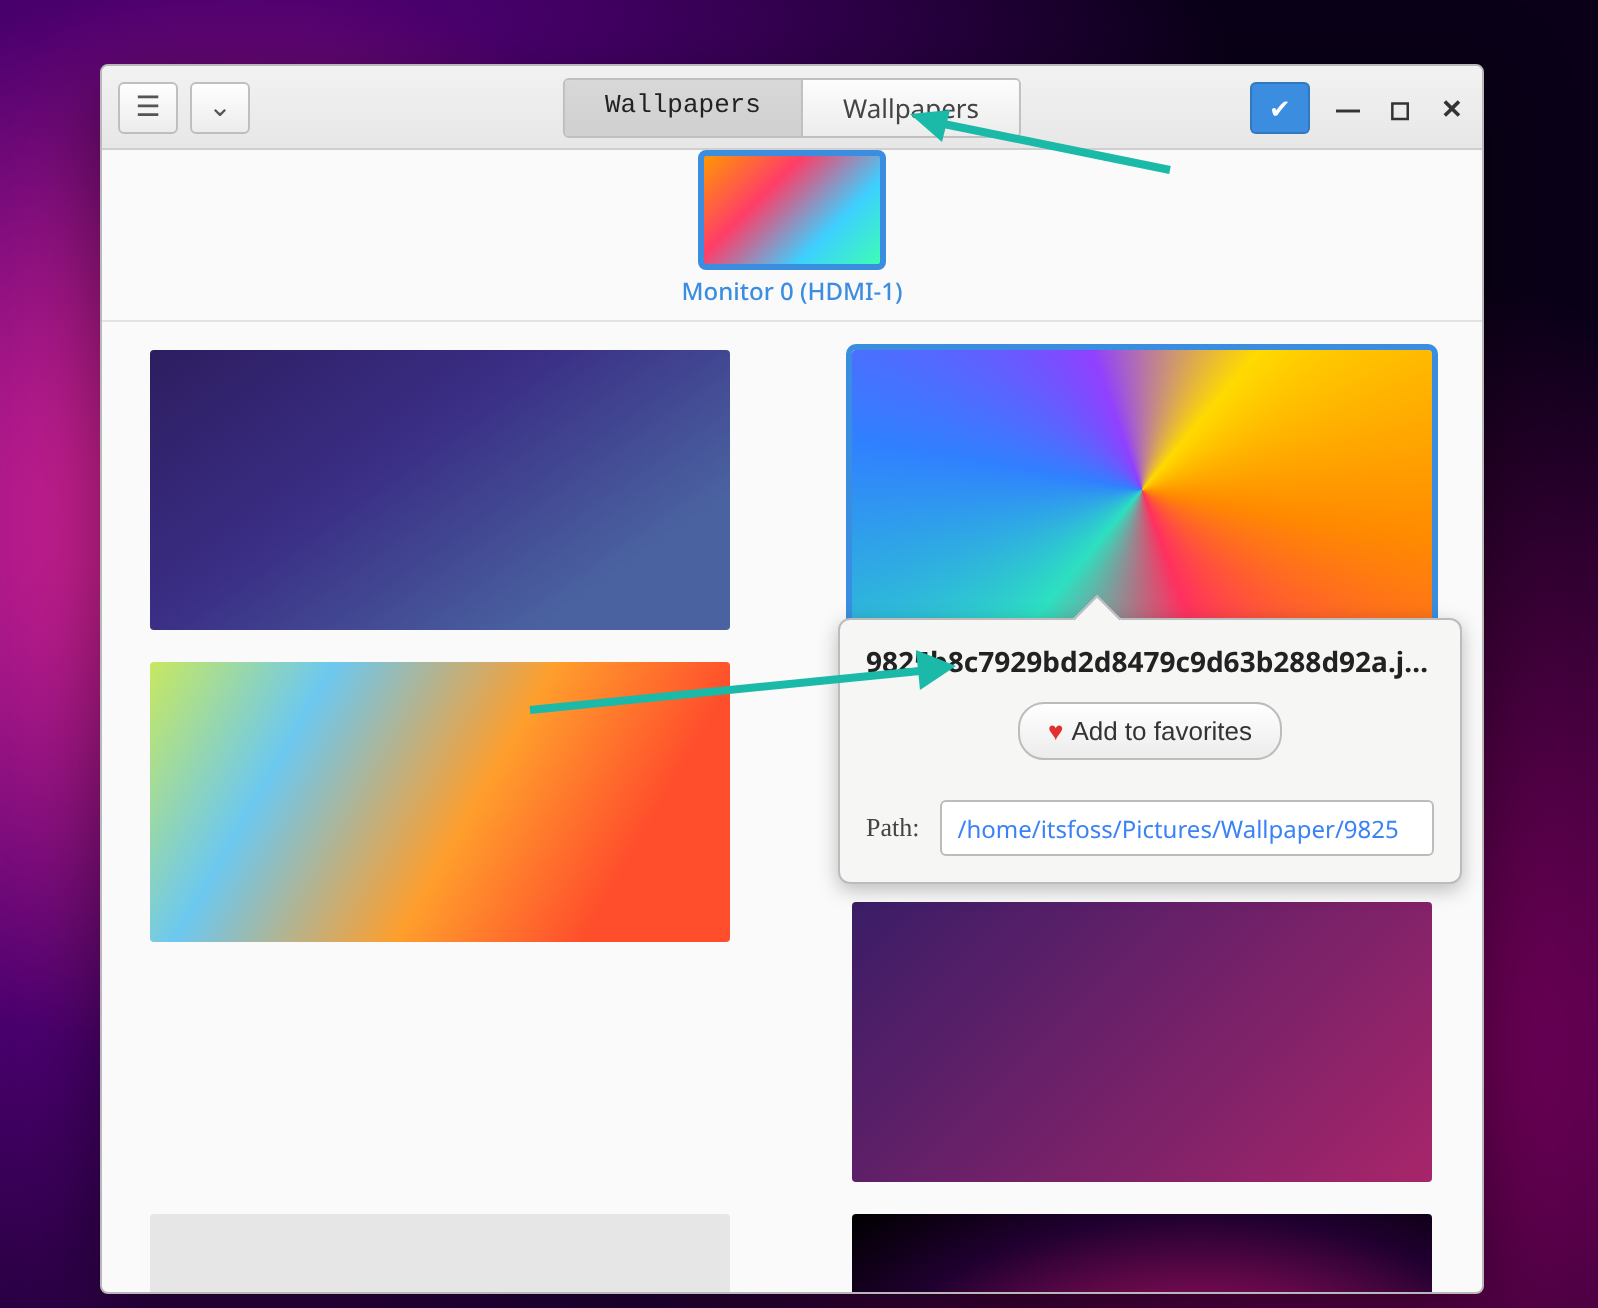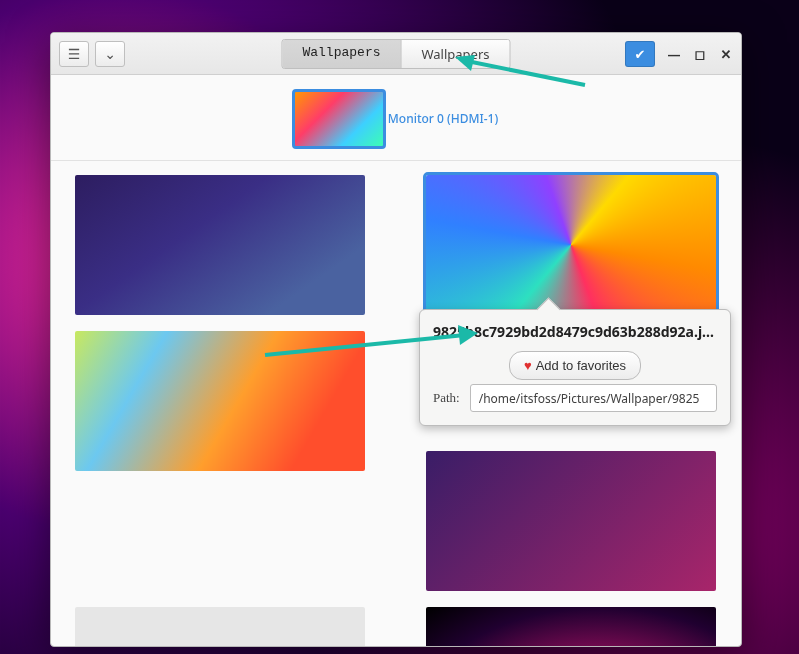--- a/index.html
+++ b/index.html
@@ -15,21 +15,21 @@
 .tabs { position: absolute; left: 50%; transform: translateX(-50%); display: flex; border: 1px solid #bfbfbf; border-radius: 3px; overflow: hidden; }
 .tab { padding: 5px 20px; background: linear-gradient(#fdfdfd,#ececec); cursor: pointer; font-size: 13px; color: #444; }
 .tab + .tab { border-left: 1px solid #bfbfbf; }
 .tab.active { background: linear-gradient(#d8d8d8,#d0d0d0); color: #222; font-family: Liberation Mono, monospace; }
 
 .winctrls { margin-left: auto; display: flex; align-items: center; gap: 12px; }
 .accept { width: 30px; height: 26px; border-radius: 3px; background: #3b8de0; display: flex; align-items: center; justify-content: center; color: #fff; cursor: pointer; box-shadow: inset 0 0 0 1px rgba(0,0,0,.15); }
 .wc { width: 14px; height: 14px; display: flex; align-items: center; justify-content: center; cursor: pointer; font-size: 13px; color: #333; font-weight: bold; }
 
 .monitors { height: 86px; background: #fafafa; display: flex; justify-content: center; gap: 40px; border-bottom: 1px solid #e2e2e2; padding-top: 2px; }
-.mon { display: flex; flex-direction: row; align-items: center; gap: 4px; }
+.mon { display: flex; flex-direction: column; align-items: center; gap: 4px; }
 .mon-thumb { width: 90px; height: 56px; border-radius: 2px; }
 .mon-thumb.sel { outline: 3px solid #3b8de0; outline-offset: -1px; }
 .mon0 { background: linear-gradient(135deg,#ff9a00,#ff3d68 35%,#3dd0ff 70%,#3dffb0); }
 .mon1 { background: linear-gradient(135deg,#3a1d67,#a8256a); }
 .mon-label { font-size: 12px; color: #555; }
 .mon-label.sel { color: #3b8de0; font-weight: 500; }
 
 .content { position: relative; height: calc(100% - 42px - 86px); overflow: hidden; padding: 14px 24px; }
 .grid { display: grid; grid-template-columns: 1fr 1fr; column-gap: 60px; row-gap: 16px; }
 .thumb { width: 290px; height: 140px; border-radius: 2px; cursor: pointer; }
@@ -37,25 +37,25 @@
 .t-poly { background: linear-gradient(145deg,#2d1d60 0%,#3a2e85 40%,#4a62a0 80%); }
 .t-paint { background: linear-gradient(120deg,#c8e860 0%,#6cc8f0 25%,#ff9e2c 55%,#ff4e2c 80%); }
 .t-color { background: conic-gradient(from 40deg,#ffda00,#ff8a00,#ff3060,#2de0c0,#3080ff,#9040ff,#ffda00); }
 .t-blank { background: #e6e6e6; }
 .t-grad { background: linear-gradient(135deg,#3a1d67,#a8256a); }
 .t-swirl { background: radial-gradient(ellipse at 60% 70%,#ff2d80 0%,#a01060 25%,#200030 70%,#000 100%); }
 
 .popover { position: absolute; left: 368px; top: 148px; width: 312px; background: #f6f6f5; border: 1px solid #bcbcbc; border-radius: 6px; box-shadow: 0 3px 10px rgba(0,0,0,.25); padding: 12px 13px 13px; }
 .popover::before { content:""; position:absolute; top:-9px; left:120px; width:16px; height:16px; background:#f6f6f5; border-left:1px solid #bcbcbc; border-top:1px solid #bcbcbc; transform: rotate(45deg); }
 .pop-title { font-weight: bold; font-size: 14px; color: #222; text-align: center; margin-bottom: 10px; overflow: hidden; text-overflow: ellipsis; white-space: nowrap; }
-.fav-btn { display: block; margin: 0 auto 4px; padding: 6px 14px; border: 1px solid #bcbcbc; border-radius: 13px; background: linear-gradient(#fff,#ececec); cursor: pointer; font-size: 13px; color: #333; }
+.fav-btn { display: block; margin: 0 auto 20px; padding: 6px 14px; border: 1px solid #bcbcbc; border-radius: 13px; background: linear-gradient(#fff,#ececec); cursor: pointer; font-size: 13px; color: #333; }
 .fav-btn .heart { color: #e03030; margin-right: 4px; }
 .path-row { display: flex; align-items: center; gap: 10px; }
 .path-label { font-size: 13px; color: #444; font-family: Liberation Serif, serif; }
-.path-input { flex: 1; height: 28px; padding: 0 8px; border: 1px solid #bcbcbc; border-radius: 3px; font-size: 12px; background: #fff; font-family: inherit; color:#404040; }
+.path-input { flex: 1; height: 28px; padding: 0 8px; border: 1px solid #bcbcbc; border-radius: 3px; font-size: 12px; background: #fff; font-family: inherit; color:#3b82f6; }
 
 .arrow { position: absolute; pointer-events: none; }
 .arrow-line { stroke: #1bb9a8; stroke-width: 4; fill: none; }
 .arrow-head { fill: #1bb9a8; }
 </style>
 </head>
 <body>
 
 <div class="desktop">
 

